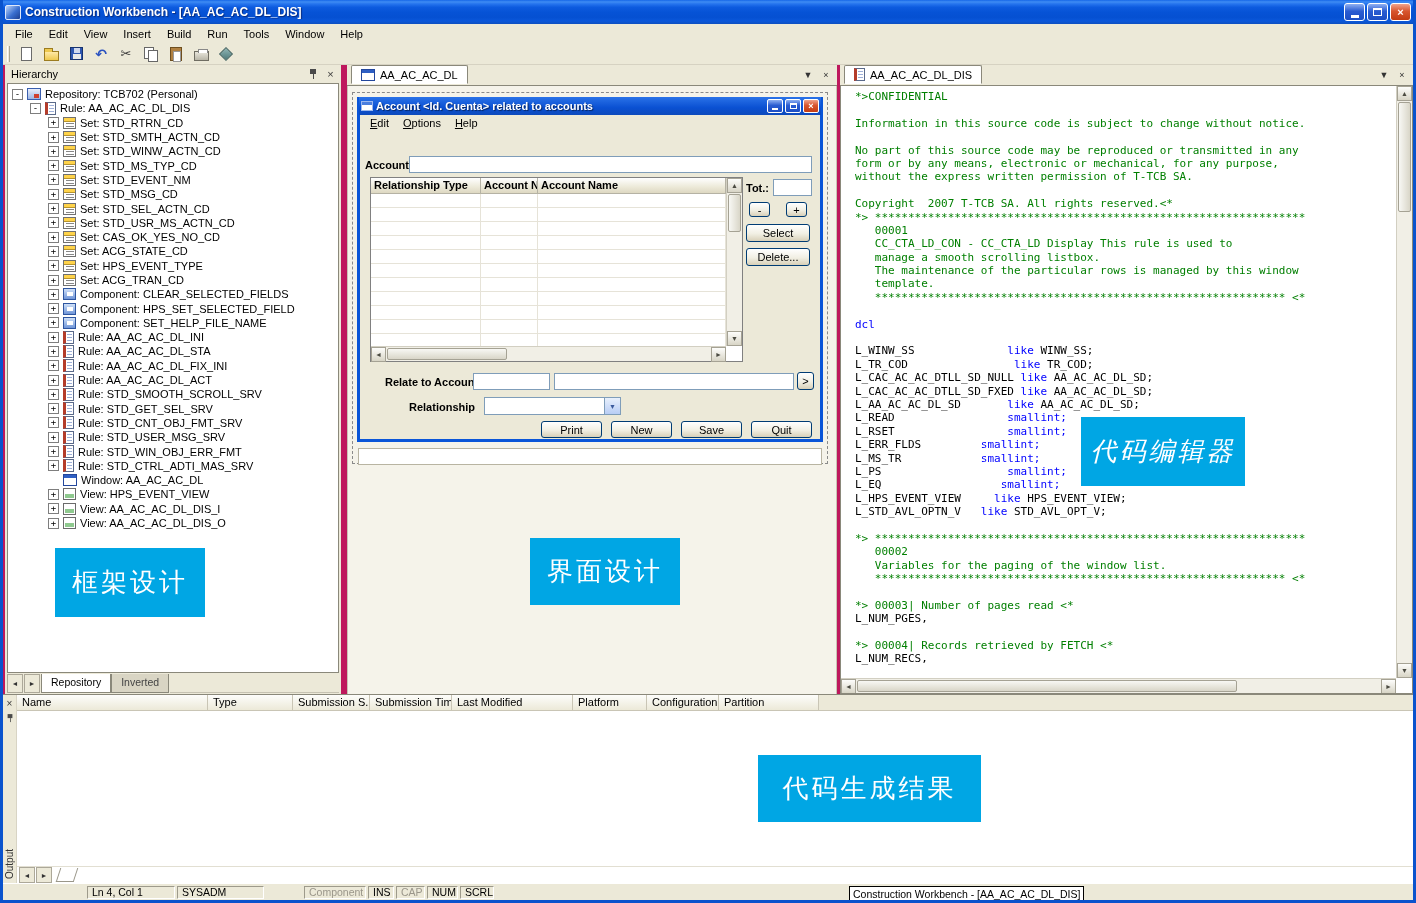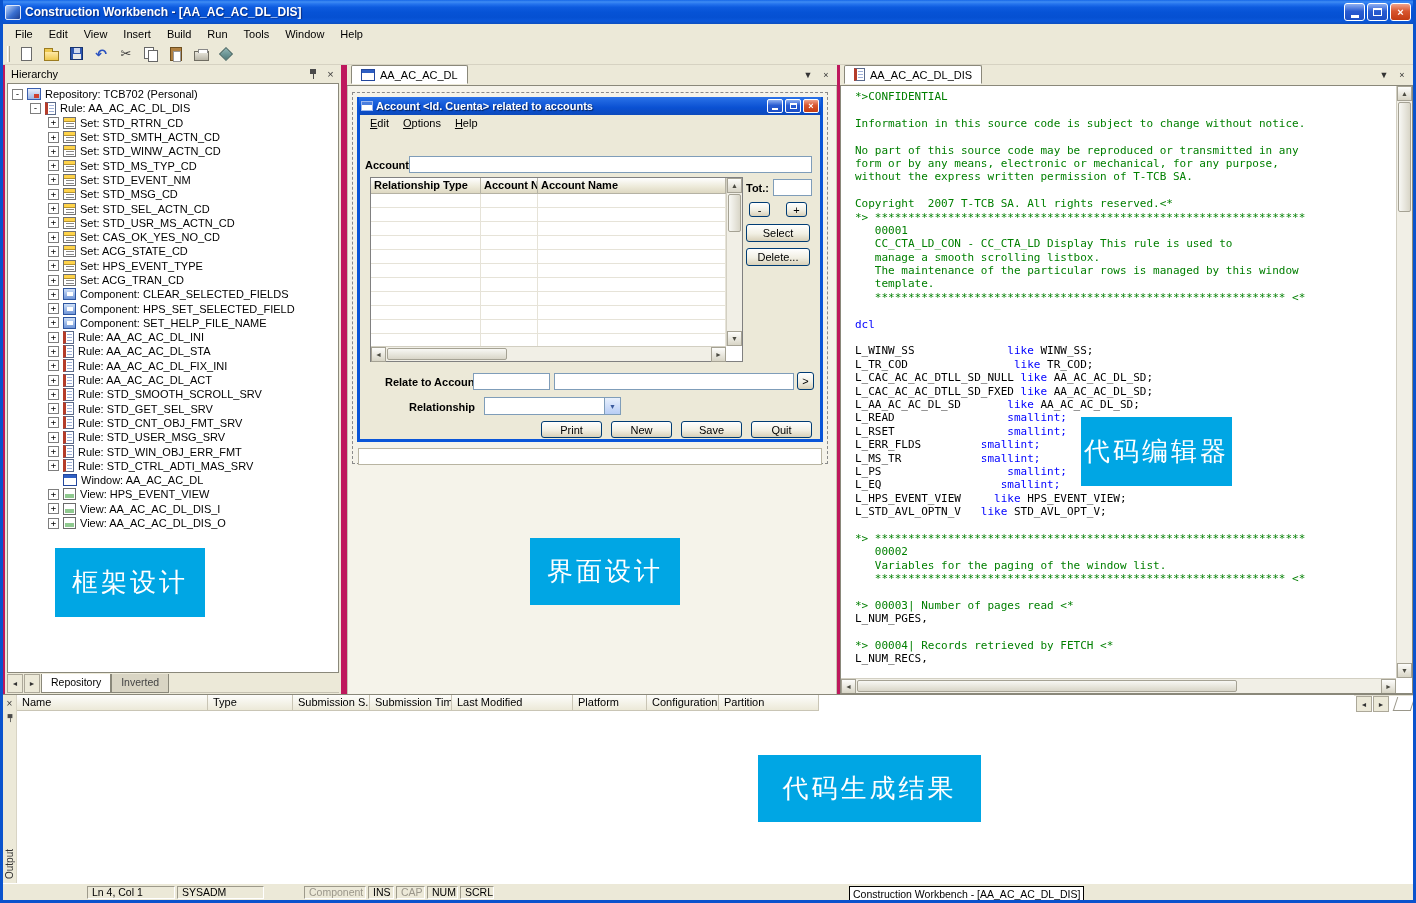--- a/index.html
+++ b/index.html
@@ -149,21 +149,21 @@
   .hscroll{position:absolute;left:0;bottom:0;right:16px;height:15px;background:#f1efe6;border-top:1px solid #d2cfc2;display:flex;}
   .hscroll .hthumb{flex:none;width:380px;margin:1px;background:linear-gradient(180deg,#f8f8f4,#d9d6c8);border:1px solid #a5a294;border-radius:2px;}
   .hscroll .sbtn:last-child{margin-left:auto;}
 
   
   .output{position:absolute;left:0;right:0;top:694px;height:189px;background:#fff;border-top:1px solid #8a887a;display:flex;}
   .out-strip{width:14px;background:#ece9d8;border-right:1px solid #d8d4c4;display:flex;flex-direction:column;align-items:center;padding-top:2px;gap:3px;}
   .strip-btn{width:12px;height:12px;display:flex;align-items:center;justify-content:center;font-size:10px;color:#3c3c3c;}
   .strip-btn .pin-icon{transform:scale(0.8);}
   .vert-label{margin-top:auto;margin-bottom:4px;writing-mode:vertical-rl;transform:rotate(180deg);font-size:10px;color:#333;}
-  .out-main{flex:1;display:flex;flex-direction:row;justify-content:space-between;}
+  .out-main{flex:1;display:flex;flex-direction:column;justify-content:space-between;}
   .out-header{height:16px;display:flex;background:#ece9d8;border-bottom:1px solid #c9c5b5;}
   .out-hcell{background:linear-gradient(180deg,#fdfdfb,#ece9d8);border-right:1px solid #c9c5b5;padding:1px 5px;font-size:11px;white-space:nowrap;overflow:hidden;flex:none;}
   .out-body{flex:1;background:#fff;}
   .out-bottom{height:17px;display:flex;align-items:stretch;gap:1px;background:#fff;border-top:1px solid #e2dfd2;padding-left:2px;}
   .out-tabmark{width:18px;margin:1px 0 1px 5px;border:1px solid #9a978a;border-top:none;background:#fff;transform:skewX(-18deg);}
 
   
   .statusbar{position:absolute;left:0;right:0;top:883px;height:17px;background:#ece9d8;border-top:1px solid #fff;
     display:flex;align-items:center;gap:2px;padding:1px 2px;}
   .sb-panel{height:13px;border:1px solid;border-color:#9d9a8b #fff #fff #9d9a8b;padding:0 4px;font-size:10.5px;
@@ -172,21 +172,21 @@
   .sb-ready{flex:1;}
   .sb-panel.dim{color:#9a968a;}
   .sb-tooltip{position:absolute;left:846px;top:886px;height:15px;background:#fff;border:1px solid #000;
     font-size:10.5px;padding:0 3px;display:flex;align-items:center;z-index:60;white-space:nowrap;}
 
   
   .annotation{position:absolute;background:var(--ann-color,#00a6e4);color:#fff;display:flex;align-items:center;justify-content:center;
     font-size:26px;letter-spacing:3px;z-index:50;}
   #ann-frame{left:52px;top:548px;width:150px;height:69px;}
   #ann-ui{left:527px;top:538px;width:150px;height:67px;}
-  #ann-editor{left:1078px;top:417px;width:151px;height:69px;}
+  #ann-editor{left:1078px;top:417px;width:164px;height:69px;font-style:italic;}
   #ann-codegen{left:755px;top:755px;width:223px;height:67px;}
 </style>
 </head>
 <body>
 
 <div class="app">
 
   <div class="titlebar">
     <div class="app-icon"></div>
     <div class="title-text">Construction Workbench - [AA_AC_AC_DL_DIS]</div>

